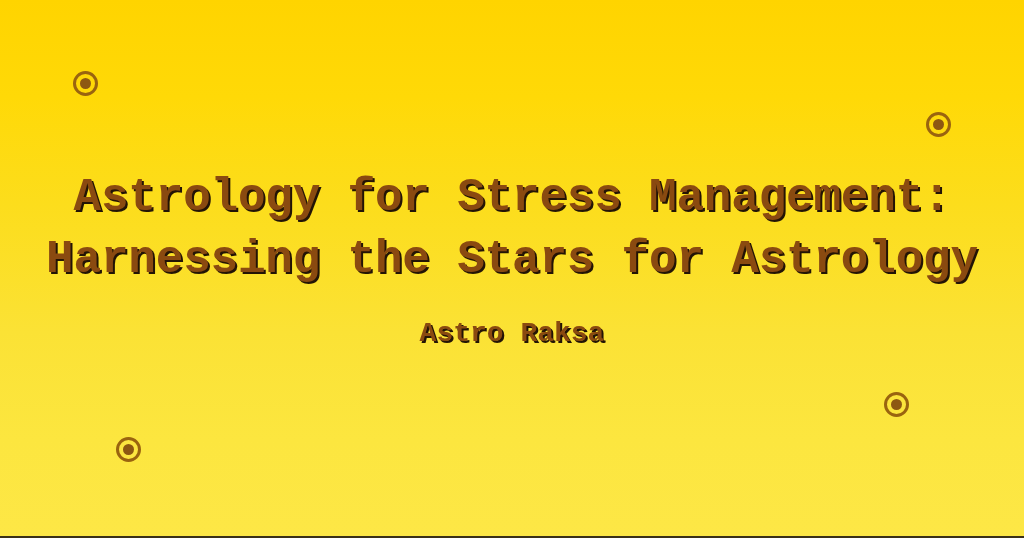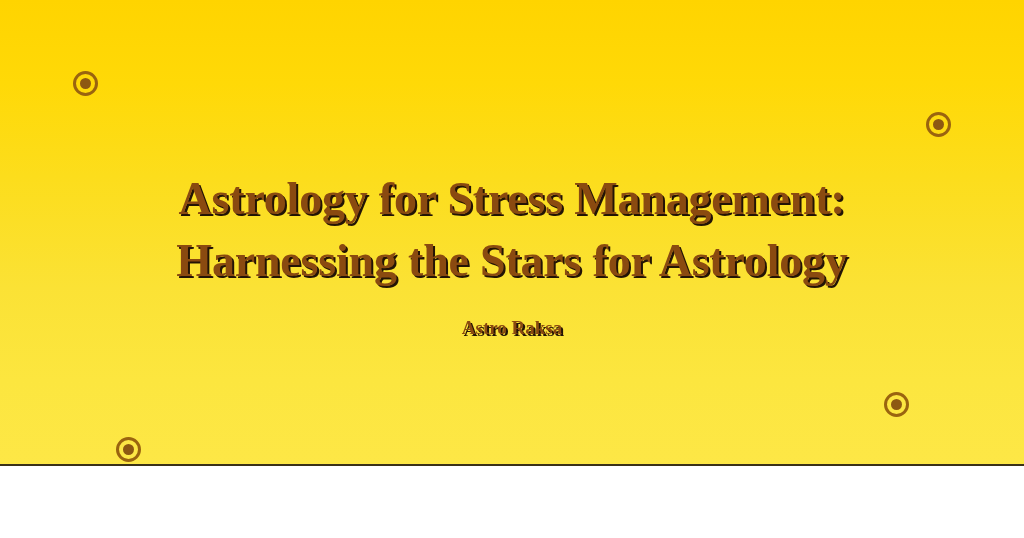--- a/index.html
+++ b/index.html
@@ -4,30 +4,30 @@
 <style>
   html, body {
     margin: 0;
     padding: 0;
     background: #ffffff;
   }
 
   #slide {
     position: relative;
     width: 1024px;
-    height: 466px;
+    height: 538px;
     overflow: hidden;
     background: linear-gradient(to bottom,
                 #ffd400 0%,
                 #ffd907 18%,
                 #fcdd1c 38%,
                 #fbe235 62%,
                 #fce63f 82%,
                 #fde746 100%);
-    font-family: Liberation Serif, serif;
+    font-family: Liberation Mono, monospace;
     box-sizing: border-box;
     border-bottom: 2px solid #3a3118;
   }
 
   
   .deco-circle {
     position: absolute;
     width: 25px;
     height: 25px;
     border-radius: 50%;
@@ -67,21 +67,21 @@
     line-height: 1.34;
     letter-spacing: -0.2px;
     color: #8a4a10;
     text-shadow: 2px 2px 0 #231405;
     white-space: nowrap;
   }
 
   .slide-subtitle {
     margin: 0;
     margin-top: 26px;
-    font-size: 19px;
+    font-size: 28px;
     font-weight: bold;
     line-height: 1.2;
     color: #8a4a10;
     text-shadow: 2px 2px 0 #231405;
   }
 </style>
 </head>
 <body>
 
 <div id="slide">

